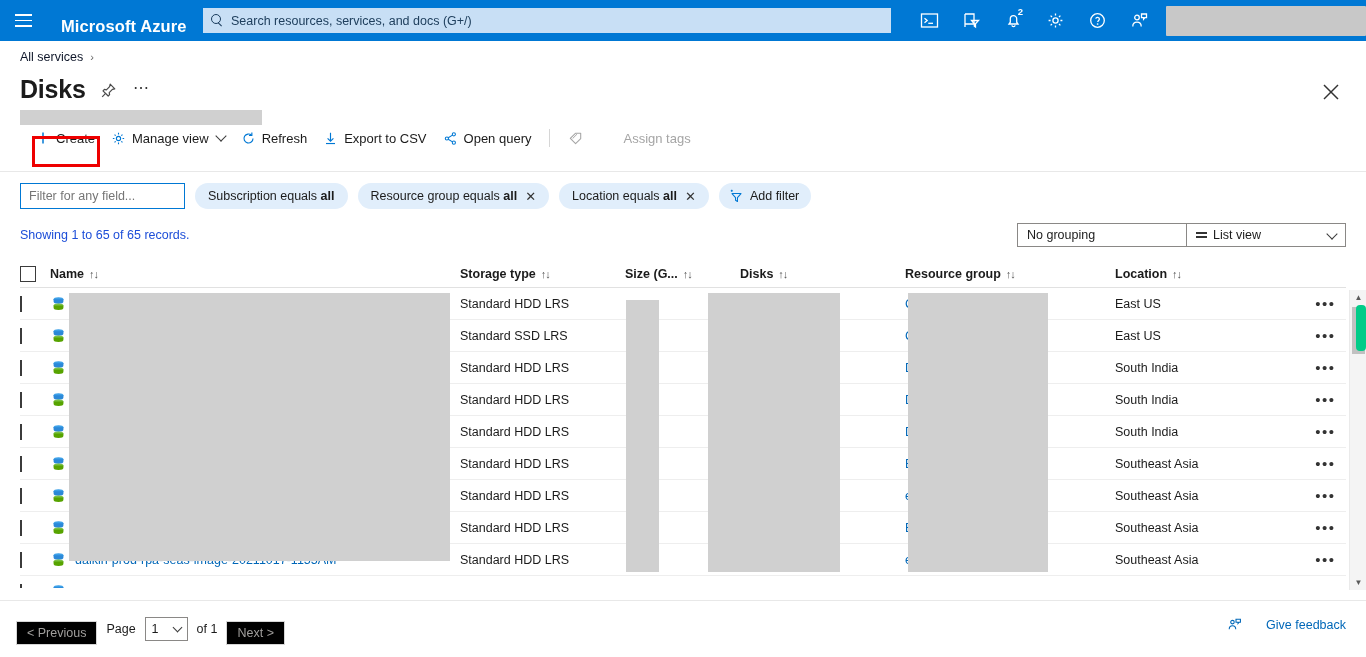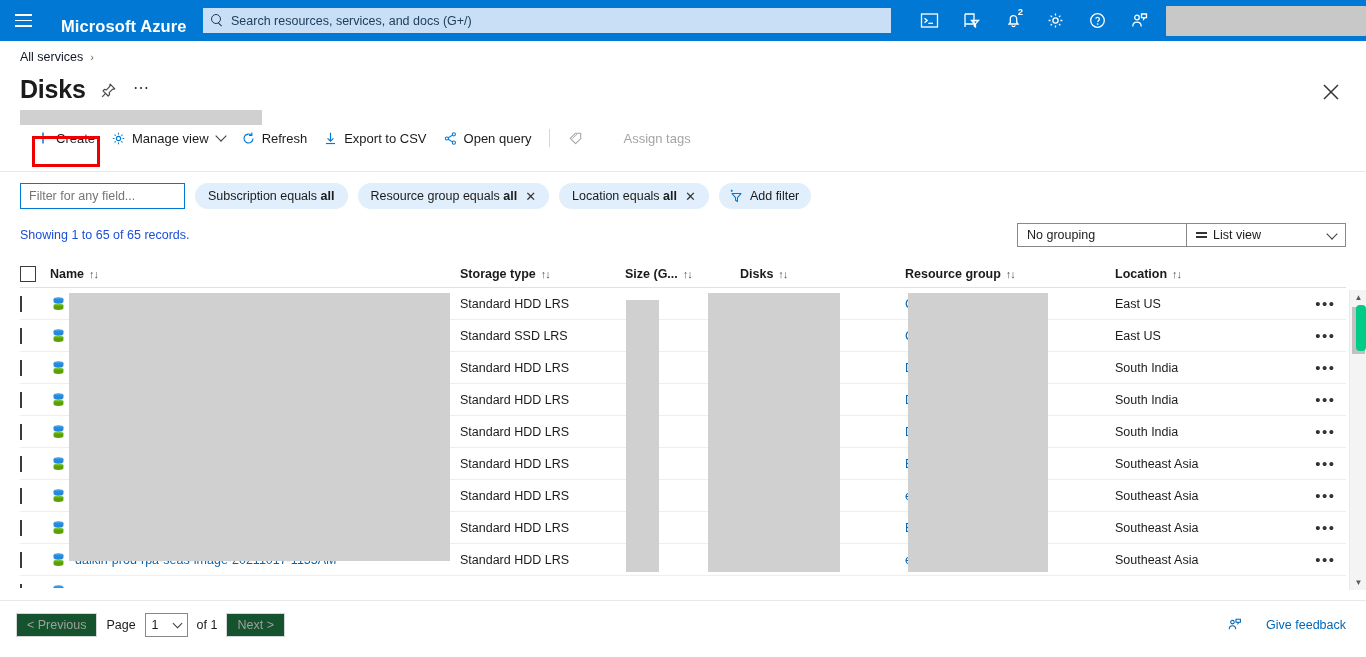--- a/index.html
+++ b/index.html
@@ -281,23 +281,23 @@
   .footer-rule {
     position: absolute; left: 0; top: 600px; width: 1366px; height: 1px; background: #e8e8e8;
   }
   .pager {
     position: absolute; left: 16px; top: 613px;
     display: flex; align-items: center; gap: 9px;
     font-size: 12.5px;
   }
   .pbtn {
     height: 24px; padding: 0 10px;
-    border: 1px solid #d6d6d6; background: #14532d;
+    border: 1px solid #d6d6d6; background: #000000;
     color: #a19f9d; font-size: 12.5px; cursor: default;
-    display: flex; align-items: center;
+    display: flex; align-items: center; margin-top: 8px;
   }
   .page-label { color: #1b1b1b; }
   .page-select {
     height: 24px; width: 43px; border: 1px solid #8a8886; background: #fff;
     display: flex; align-items: center; padding-left: 6px;
     position: relative; cursor: pointer; font-size: 12.5px;
   }
   .page-select .caret {
     position: absolute; right: 6px; top: 6px;
     width: 7px; height: 7px;

